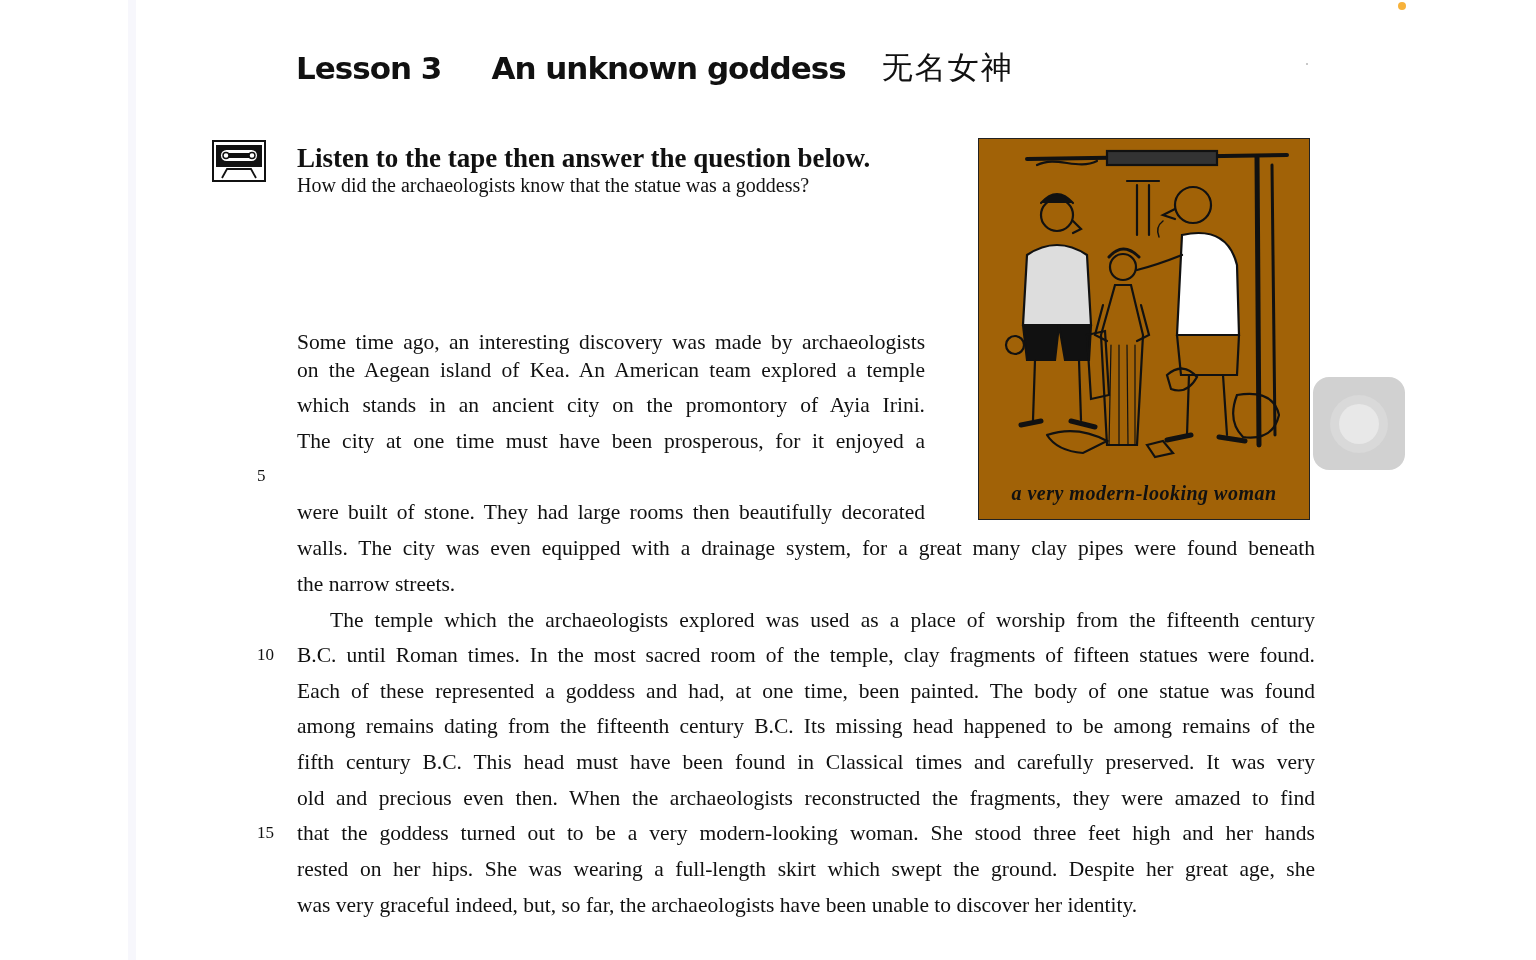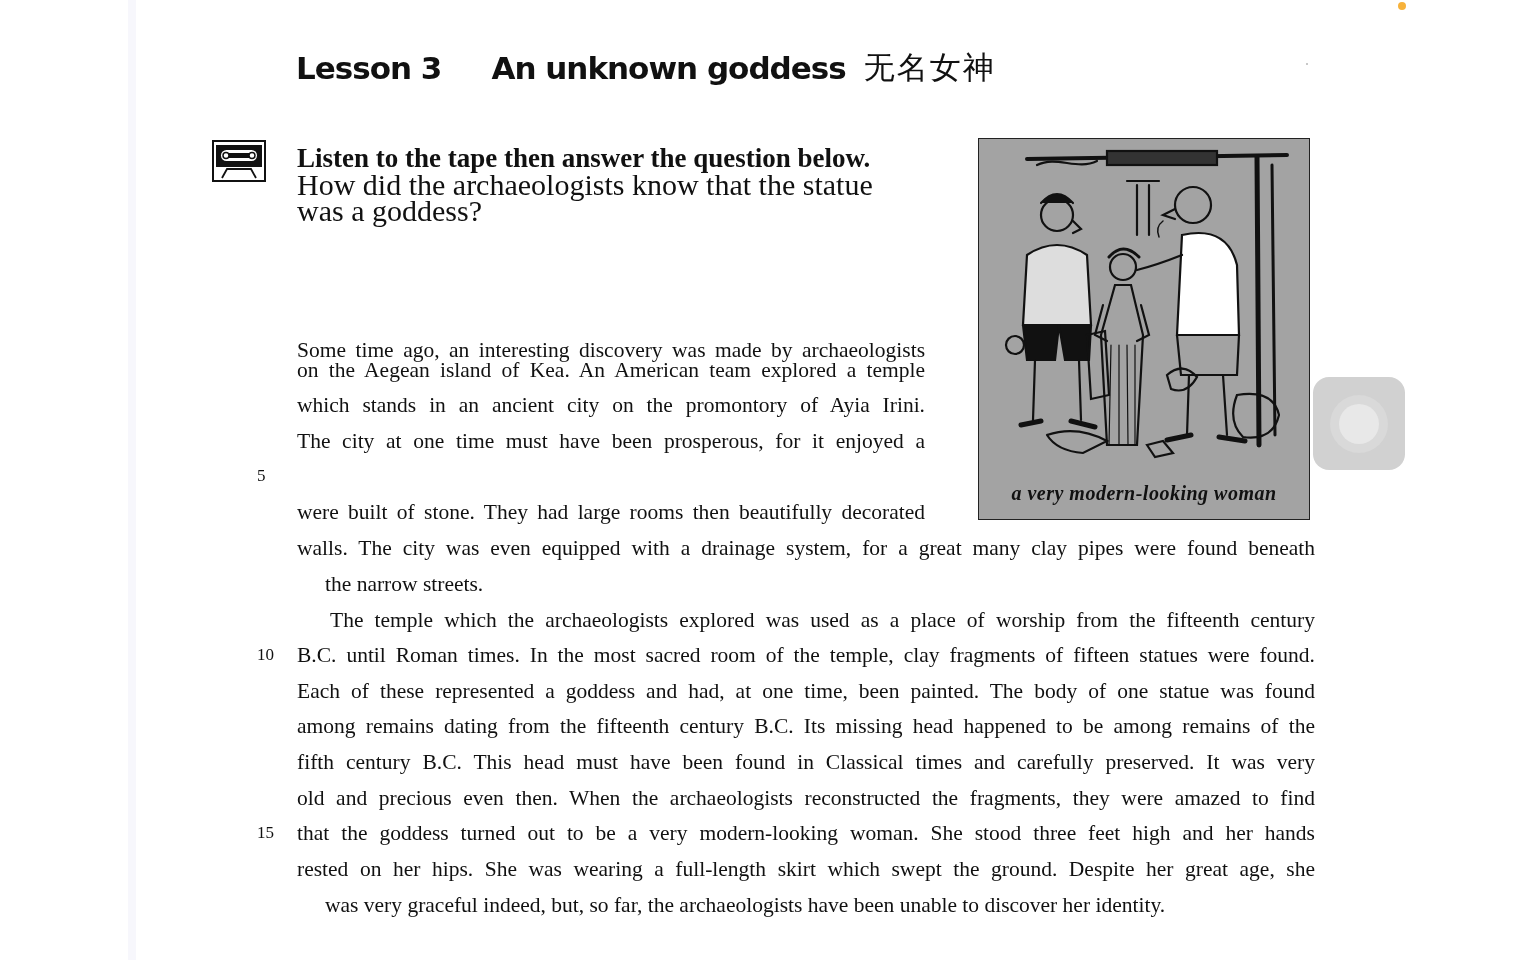--- a/index.html
+++ b/index.html
@@ -11,46 +11,46 @@
     .side-strip { position: absolute; left: 128px; top: 0; width: 8px; height: 960px; background: #f7f7fc; }
     .notif-dot { position: absolute; left: 1398px; top: 2px; width: 8px; height: 8px; border-radius: 50%; background: #f7b23b; }
     .tiny-mark { position: absolute; left: 1306px; top: 63px; width: 2px; height: 2px; background: #c8c8c8; }
 
     .lesson-title {
       position: absolute; left: 296px; top: 46px; height: 44px;
       font-family: "DejaVu Sans", sans-serif; font-weight: bold; font-size: 31px;
       letter-spacing: -1px; white-space: nowrap; display: flex; align-items: center;
     }
     .lesson-title .num { margin-right: 50px; text-align: right; }
-    .lesson-title .en { margin-right: 18px; }
+    .lesson-title .en { margin-right: 36px; }
     .lesson-title .zh { font-weight: normal; letter-spacing: 2px; }
 
     .cassette-icon { position: absolute; left: 212px; top: 140px; width: 54px; height: 42px; }
 
     .instr { position: absolute; left: 297px; top: 144px; width: 640px; }
     .instr .bold { font-weight: bold; font-size: 27px; line-height: 28px; white-space: nowrap; }
     .instr .zh { font-size: 22px; line-height: 34px; letter-spacing: 3px; margin-top: 2px; }
-    .instr .q { font-size: 30px; line-height: 26px; width: 590px; }
+    .instr .q { font-size: 20px; line-height: 26px; width: 590px; }
 
     .figure {
       position: absolute; left: 978px; top: 138px; width: 332px; height: 382px;
-      border: 1.5px solid #222; background: #a3a3a3; box-sizing: border-box;
+      border: 1.5px solid #222; background: #a16207; box-sizing: border-box;
     }
     .figure svg { position: absolute; left: 8px; top: 6px; }
     .figure .caption {
       position: absolute; left: 0; right: 0; bottom: 14px; text-align: center;
       font-style: italic; font-weight: bold; font-size: 20px; letter-spacing: 0.5px;
     }
 
     .body-text { position: absolute; left: 297px; top: 316px; font-size: 21.5px; }
     .line { position: absolute; left: 0; height: 36px; line-height: 36px; white-space: nowrap; }
     .lineno { position: absolute; left: -40px; width: 22px; text-align: left; font-size: 17px; }
     .narrow { width: 628px; text-align: justify; text-align-last: justify; }
     .wide { width: 1018px; text-align: justify; text-align-last: justify; }
-    .last { text-align-last: left; margin-left: 28px; }
+    .last { text-align-last: left; }
     .indent { padding-left: 33px; box-sizing: border-box; }
 
     .float-btn {
       position: absolute; left: 1313px; top: 377px; width: 92px; height: 93px;
       border-radius: 16px; background: #c9c9c9; opacity: 0.85;
       display: flex; align-items: center; justify-content: center;
     }
     .float-btn .ring { width: 58px; height: 58px; border-radius: 50%; background: #d3d3d3; display: flex; align-items: center; justify-content: center; }
     .float-btn .core { width: 40px; height: 40px; border-radius: 50%; background: #e4e4e4; }
   </style>
@@ -123,21 +123,21 @@
       <path d="M60 290 Q90 280 120 296 L96 308 Q70 306 60 290"></path>
       <path d="M160 300 L176 296 L186 308 L168 312 Z"></path>
       <path d="M180 230 Q196 216 210 232 Q200 250 184 244 Z"></path>
       <path d="M250 250 Q286 244 292 270 Q286 296 256 292 Q240 276 250 250 Z"></path>
     </g>
   </svg>
   <div class="caption">a very modern-looking woman</div>
 </div>
 
 <div class="body-text">
-  <div class="line narrow" style="top:16px">Some time ago, an interesting discovery was made by archaeologists</div>
+  <div class="line narrow" style="top:8px">Some time ago, an interesting discovery was made by archaeologists</div>
   <div class="line narrow" style="top:36px">on the Aegean island of Kea. An American team explored a temple</div>
   <div class="line narrow" style="top:71px">which stands in an ancient city on the promontory of Ayia Irini.</div>
   <div class="line narrow" style="top:107px">The city at one time must have been prosperous, for it enjoyed a</div>
   <div class="line narrow" style="top:142px">
     <span class="lineno">5</span>
   </div>
   <div class="line narrow" style="top:178px">were built of stone. They had large rooms then beautifully decorated</div>
   <div class="line wide" style="top:214px">walls. The city was even equipped with a drainage system, for a great many clay pipes were found beneath</div>
   <div class="line wide last" style="top:250px">the narrow streets.</div>
   <div class="line wide indent" style="top:286px">The temple which the archaeologists explored was used as a place of worship from the fifteenth century</div>

